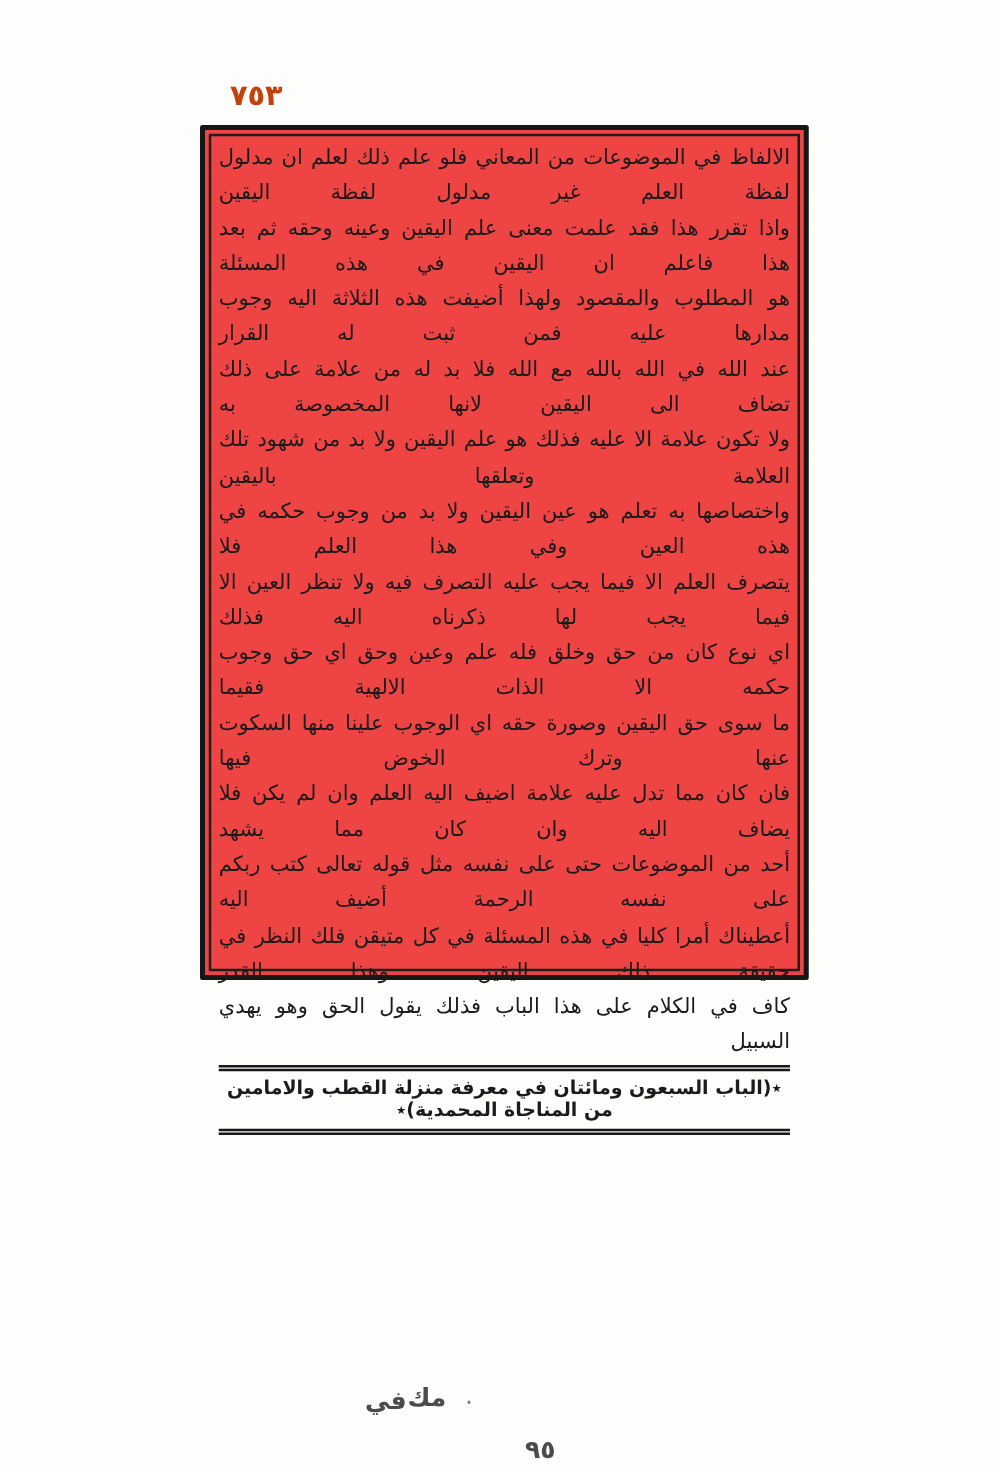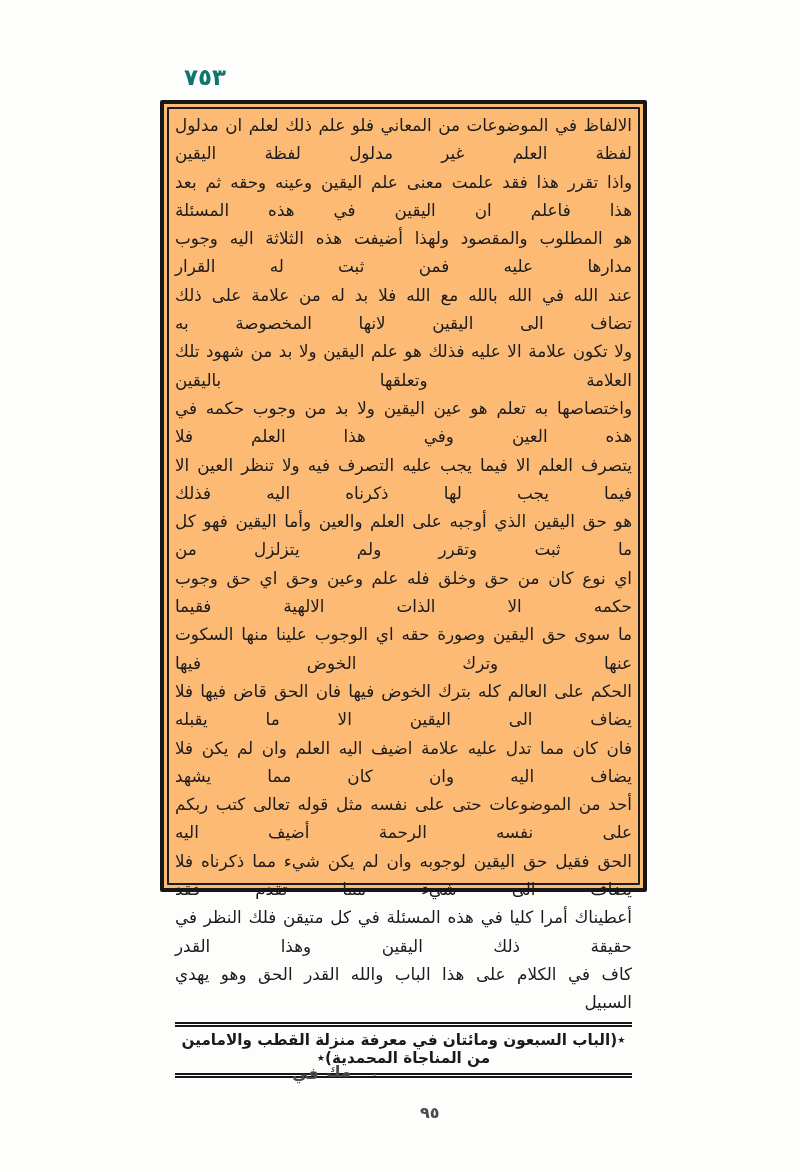--- a/index.html
+++ b/index.html
@@ -5,25 +5,25 @@
   html,body{margin:0;padding:0;}
   body{
     width:800px;height:1172px;position:relative;overflow:hidden;
     background:#fdfdfc;
     font-family:"DejaVu Sans",sans-serif;
     color:#1b1b1b;
   }
   .page-number{
     position:absolute;top:64px;left:184px;
     font-size:23px;font-weight:bold;letter-spacing:3px;
-    color:#0f766e;
+    color:#c2410c;
   }
   .frame{
-    position:absolute;left:160px;top:100px;width:487px;height:792px;
-    border:4px solid #171717;box-sizing:border-box;background:#fdba74;
+    position:absolute;left:160px;top:100px;width:487px;height:684px;
+    border:4px solid #171717;box-sizing:border-box;background:#ef4444;
     border-radius:2px;
   }
   .frame-inner{
     position:absolute;inset:3px;border:2px solid #1d1d1d;
     pointer-events:none;border-radius:1px;
   }
   .content{
     position:absolute;top:7px;bottom:7px;left:11px;right:11px;
     direction:rtl;
   }
@@ -34,21 +34,21 @@
   }
   .tline.last-line{text-align-last:right;}
   .heading-band{
     margin-top:5px;
     border-top:5px double #171717;
     border-bottom:5px double #171717;
     text-align:center;font-size:15.2px;font-weight:bold;
     padding:4px 2px 6px 2px;
   }
   .catchword{
-    position:absolute;color:#4b4b4b;font-size:16px;font-weight:bold;
+    position:absolute;color:#4b4b4b;font-size:20px;font-weight:bold;margin-top:44px;
   }
   .cw-right{left:420px;top:1103px;}
   .cw-mid{left:326px;top:1062px;}
   .cw-left{left:292px;top:1064px;}
   .cw-dot{left:372px;top:1066px;font-weight:normal;color:#777;}
 </style>
 </head>
 <body>
 
 <div class="page-number">٧٥٣</div>
@@ -58,29 +58,26 @@
   <div class="content">
 
     <div class="top-block">
       <p class="tline">الالفاظ في الموضوعات من المعاني فلو علم ذلك لعلم ان مدلول لفظة العلم غير مدلول لفظة اليقين</p>
       <p class="tline">واذا تقرر هذا فقد علمت معنى علم اليقين وعينه وحقه ثم بعد هذا فاعلم ان اليقين في هذه المسئلة</p>
       <p class="tline">هو المطلوب والمقصود ولهذا أضيفت هذه الثلاثة اليه وجوب مدارها عليه فمن ثبت له القرار</p>
       <p class="tline">عند الله في الله بالله مع الله فلا بد له من علامة على ذلك تضاف الى اليقين لانها المخصوصة به</p>
       <p class="tline">ولا تكون علامة الا عليه فذلك هو علم اليقين ولا بد من شهود تلك العلامة وتعلقها باليقين</p>
       <p class="tline">واختصاصها به تعلم هو عين اليقين ولا بد من وجوب حكمه في هذه العين وفي هذا العلم فلا</p>
       <p class="tline">يتصرف العلم الا فيما يجب عليه التصرف فيه ولا تنظر العين الا فيما يجب لها ذكرناه اليه فذلك</p>
-      <p class="tline">هو حق اليقين الذي أوجبه على العلم والعين وأما اليقين فهو كل ما ثبت وتقرر ولم يتزلزل من</p>
       <p class="tline">اي نوع كان من حق وخلق فله علم وعين وحق اي حق وجوب حكمه الا الذات الالهية فقيما</p>
       <p class="tline">ما سوى حق اليقين وصورة حقه اي الوجوب علينا منها السكوت عنها وترك الخوض فيها</p>
-      <p class="tline">الحكم على العالم كله بترك الخوض فيها فان الحق قاض فيها فلا يضاف الى اليقين الا ما يقبله</p>
       <p class="tline">فان كان مما تدل عليه علامة اضيف اليه العلم وان لم يكن فلا يضاف اليه وان كان مما يشهد</p>
       <p class="tline">أحد من الموضوعات حتى على نفسه مثل قوله تعالى كتب ربكم على نفسه الرحمة أضيف اليه</p>
-      <p class="tline">الحق فقيل حق اليقين لوجوبه وان لم يكن شيء مما ذكرناه فلا يضاف الى شيء مما تقدم فقد</p>
       <p class="tline">أعطيناك أمرا كليا في هذه المسئلة في كل متيقن فلك النظر في حقيقة ذلك اليقين وهذا القدر</p>
-      <p class="tline last-line">كاف في الكلام على هذا الباب والله القدر الحق وهو يهدي السبيل</p>
+      <p class="tline last-line">كاف في الكلام على هذا الباب فذلك يقول الحق وهو يهدي السبيل</p>
     </div>
 
     <div class="heading-band">٭(الباب السبعون ومائتان في معرفة منزلة القطب والامامين من المناجاة المحمدية)٭</div>
 
   </div>
 </div>
 
 <span class="catchword cw-right">٩٥</span>
 <span class="catchword cw-dot">·</span>
 <span class="catchword cw-mid">مك</span>

